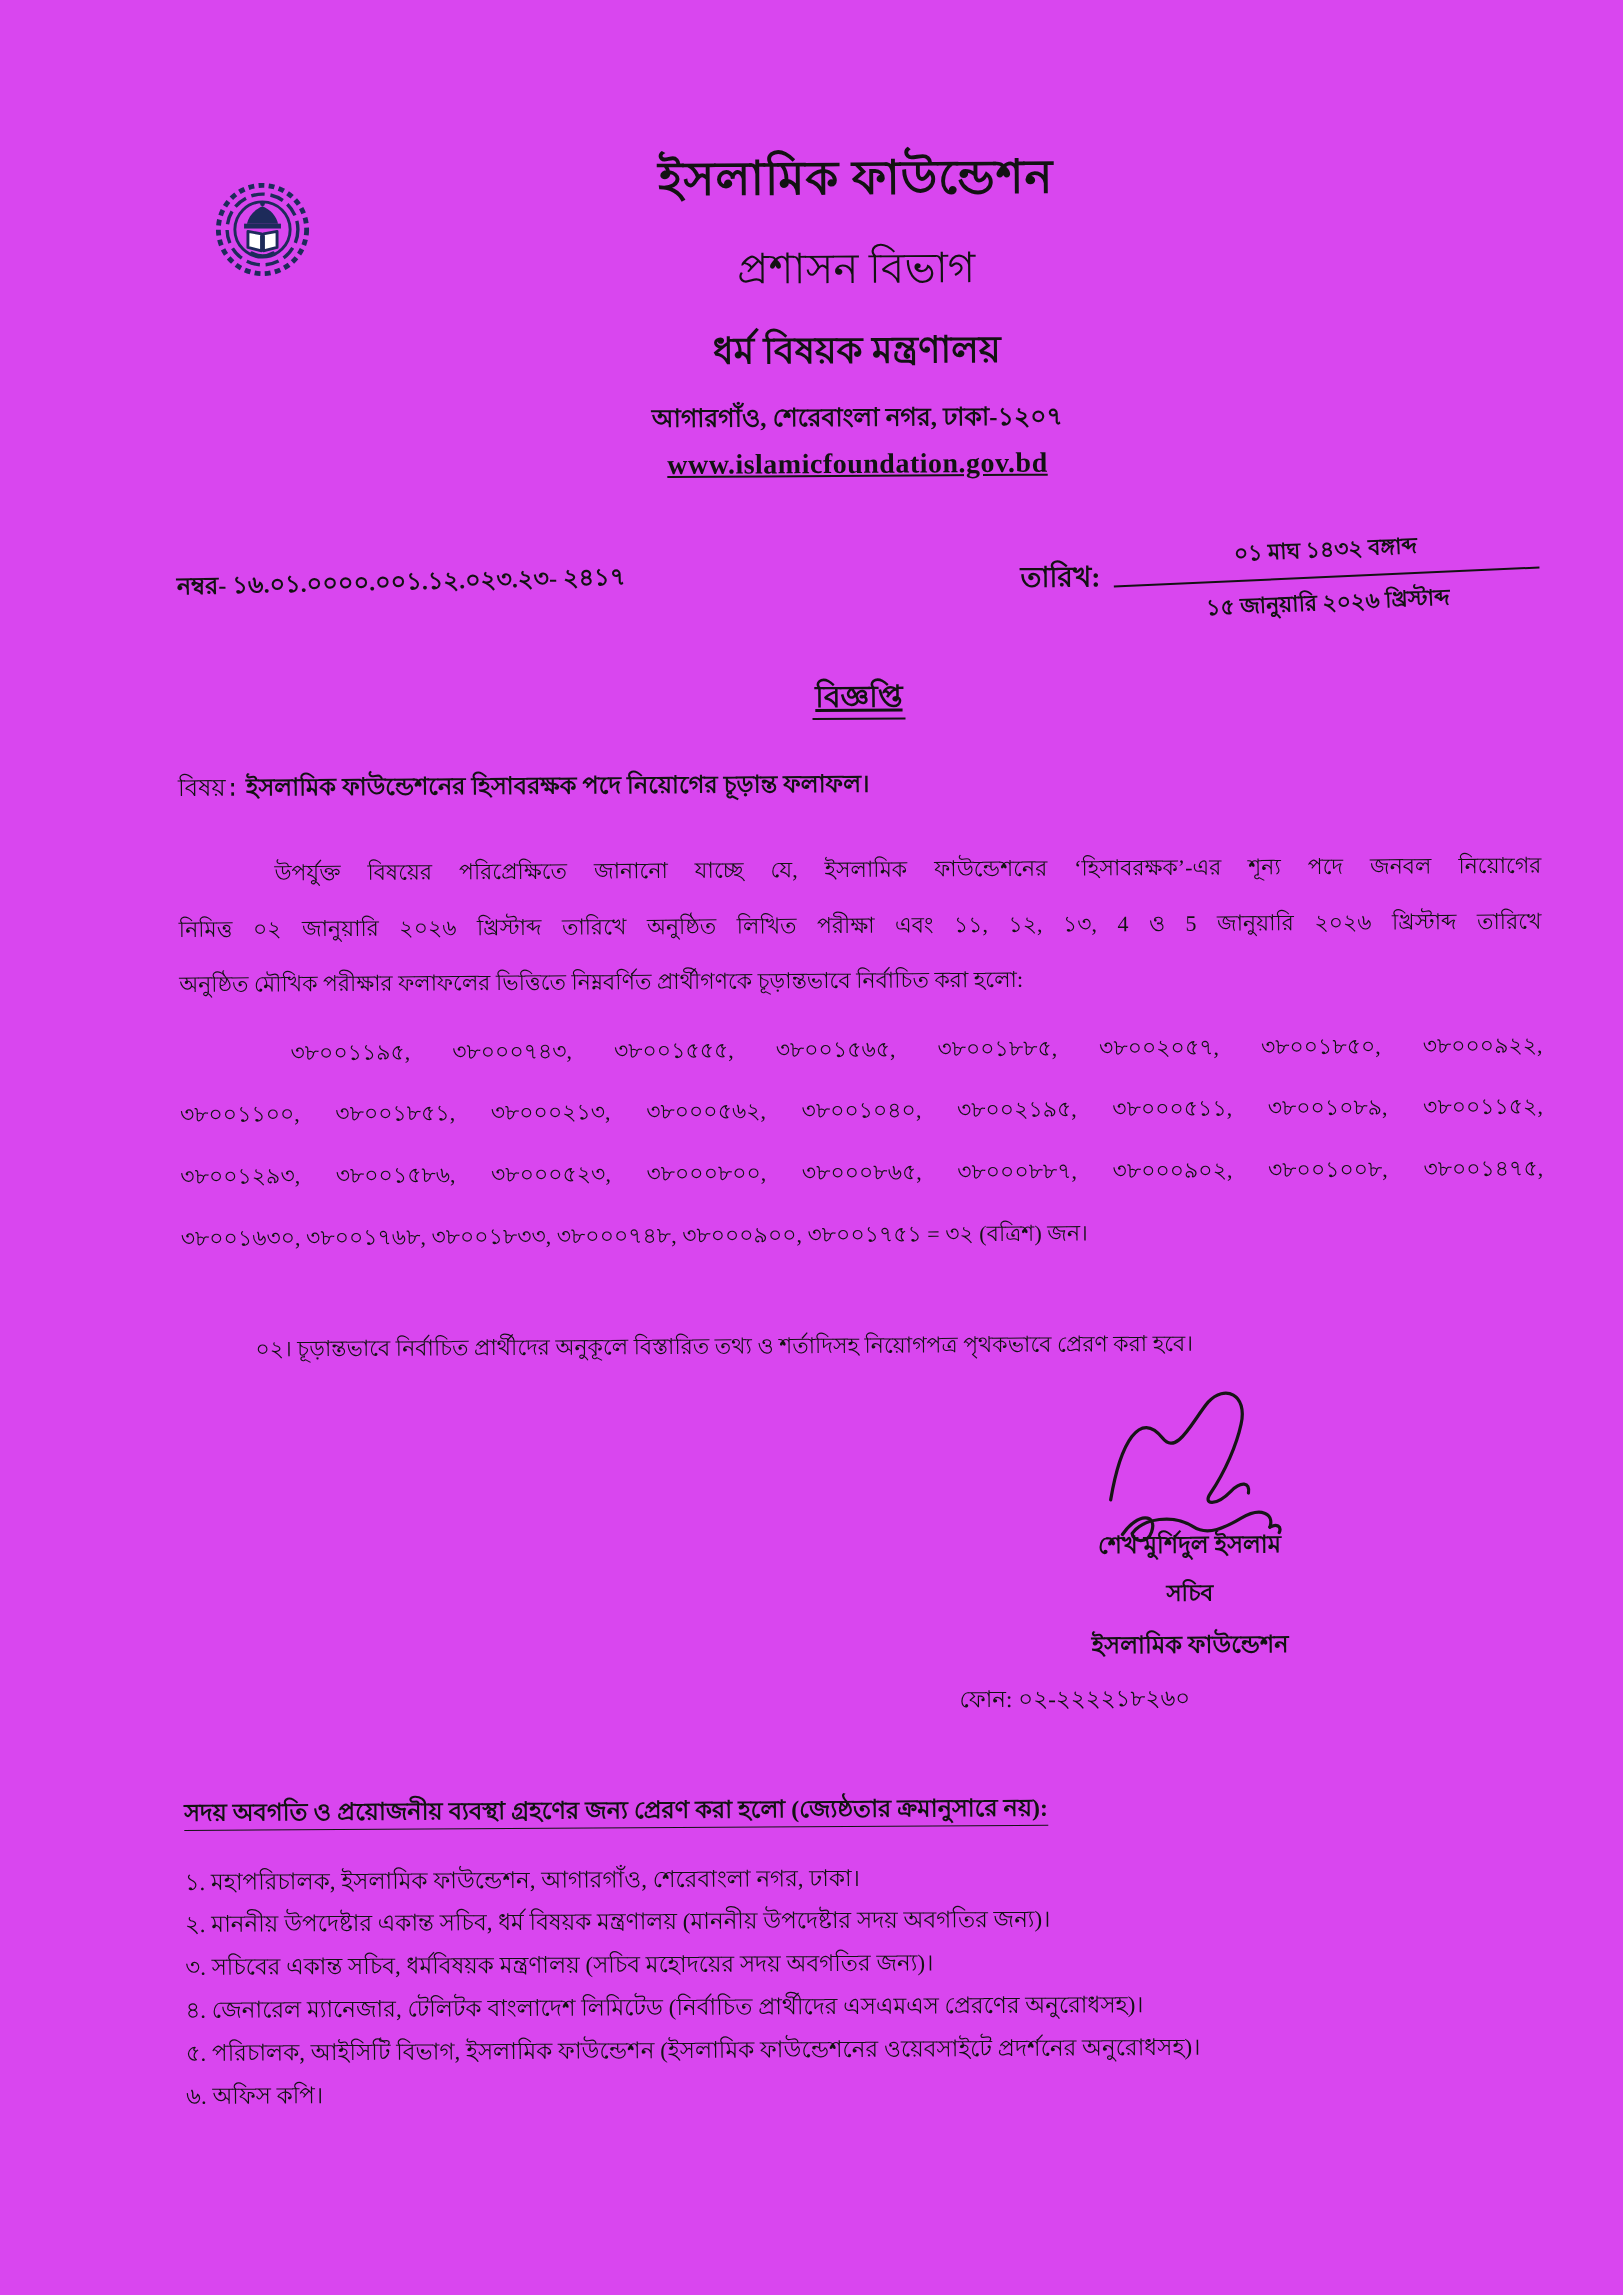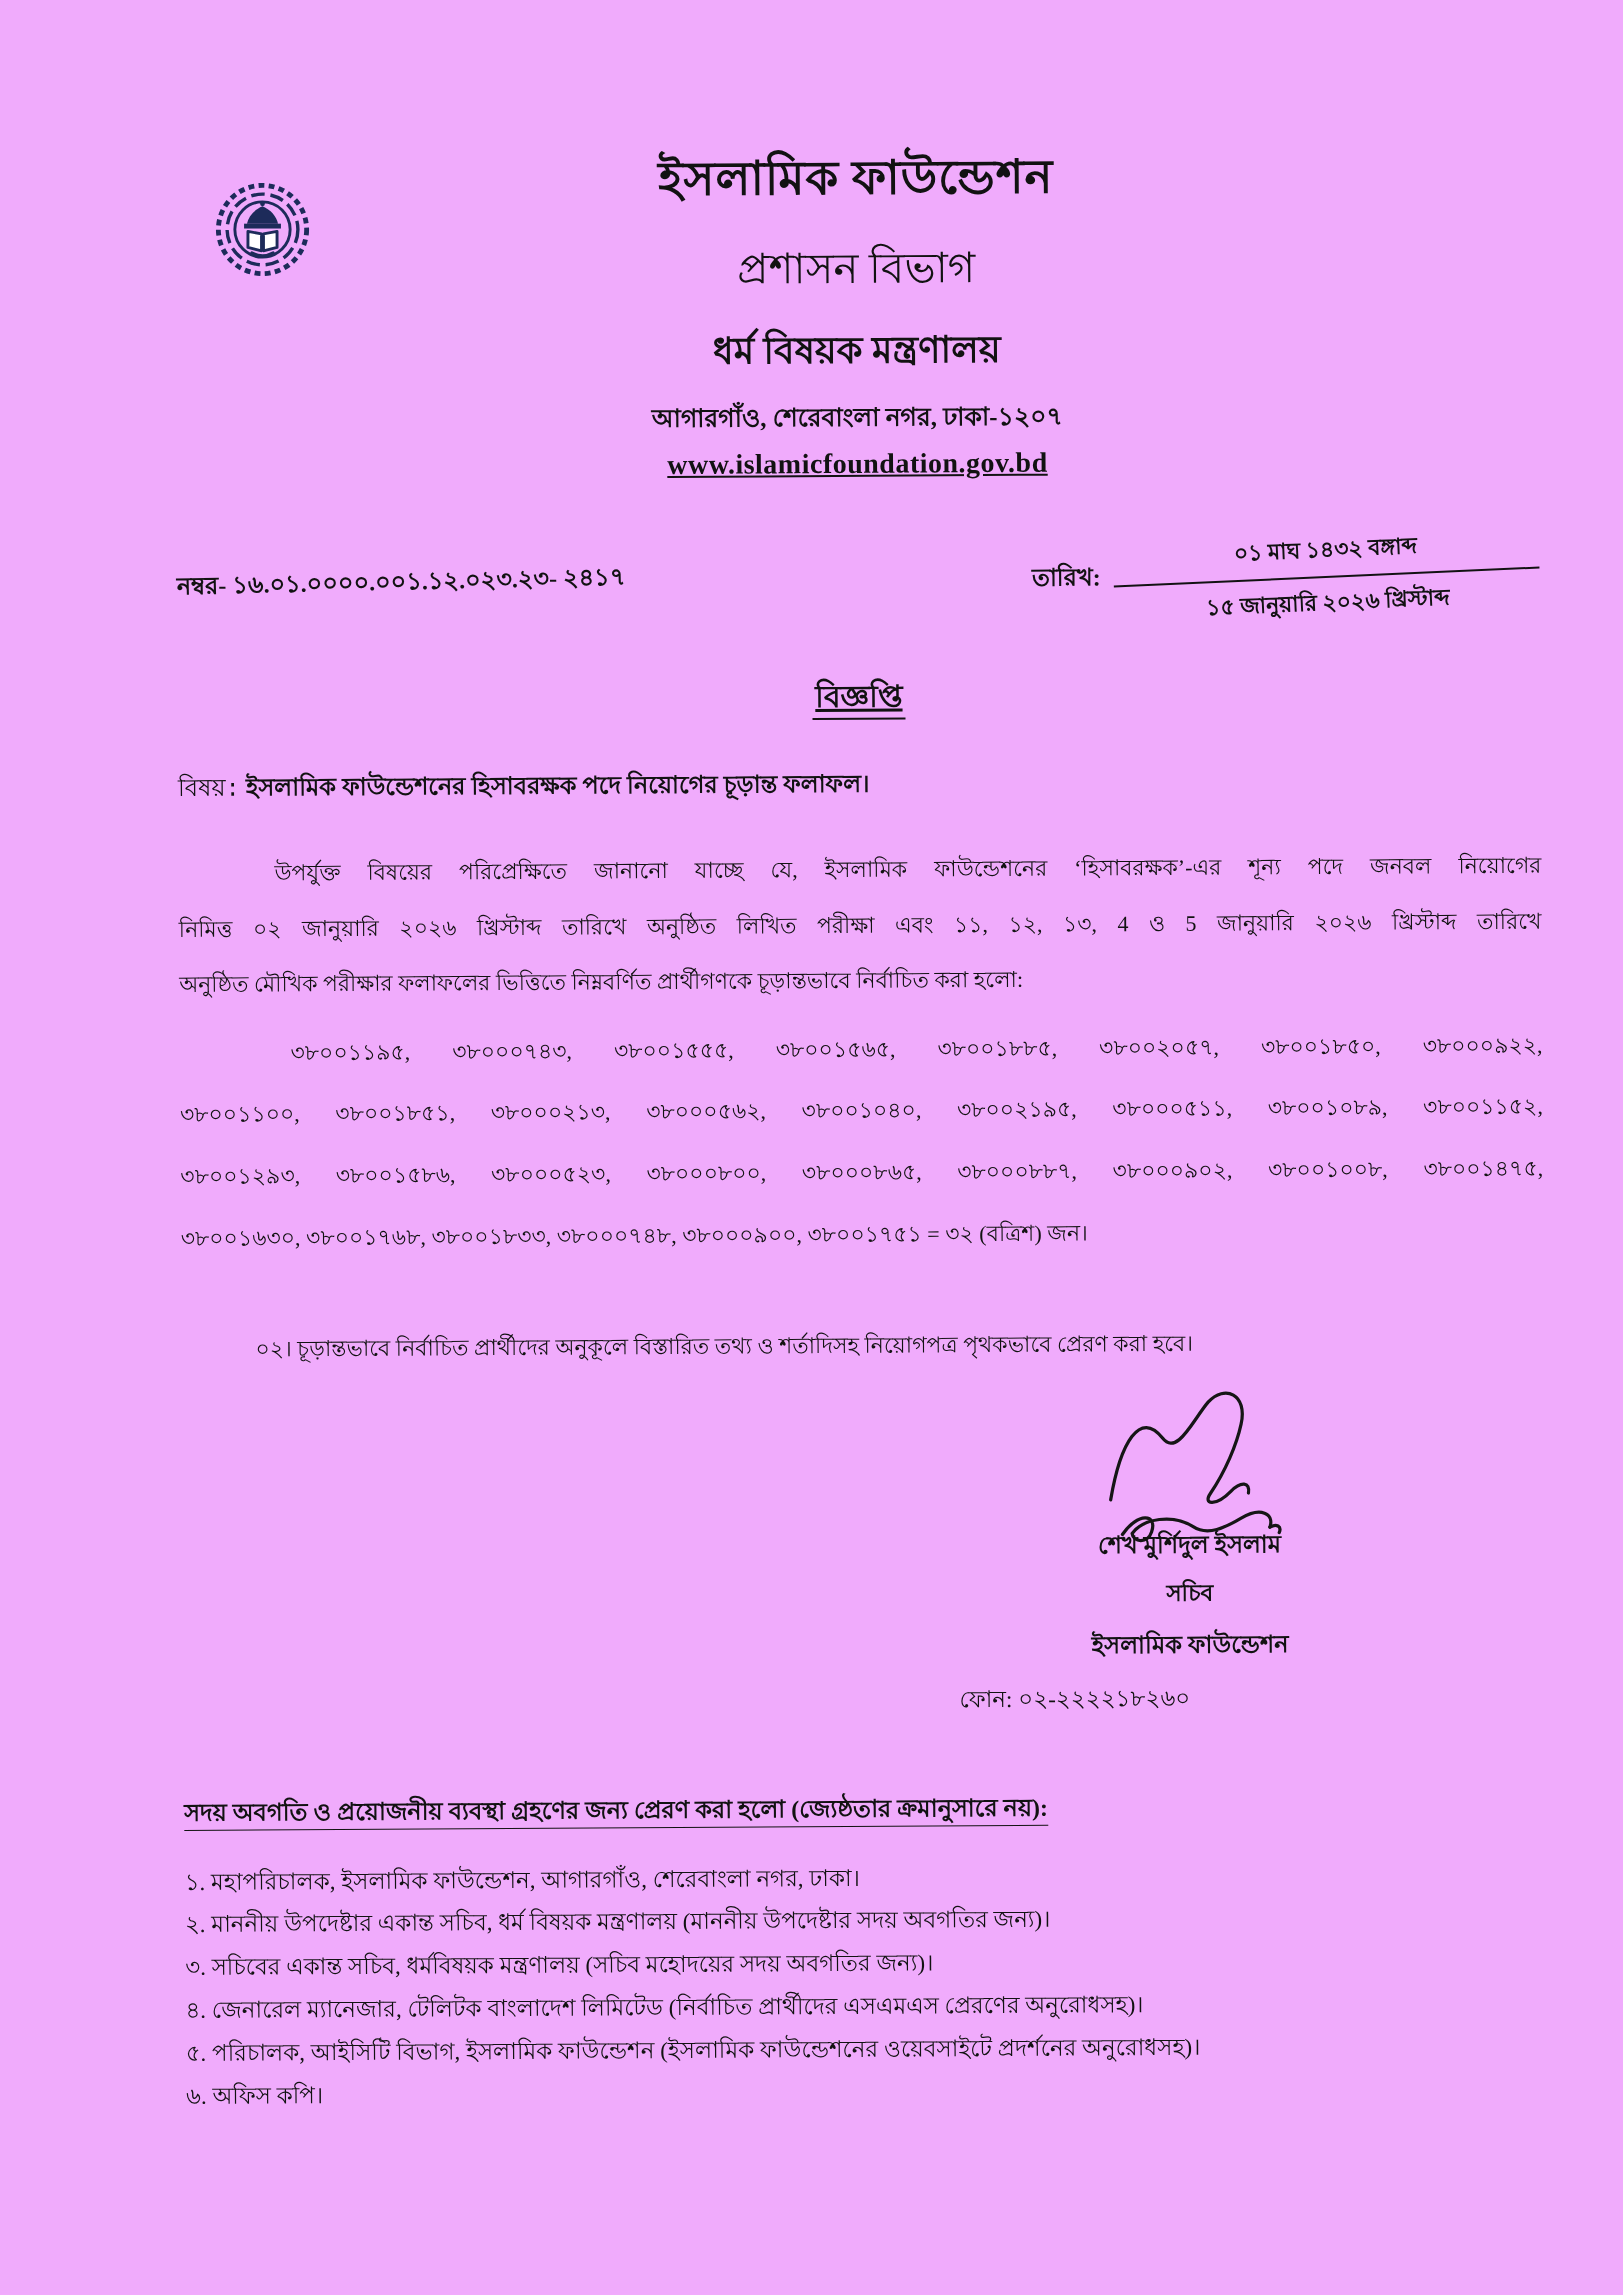--- a/index.html
+++ b/index.html
@@ -1,21 +1,21 @@
 <!DOCTYPE html>
 <html lang="bn" style="font-size:7.4px"><head>
 <meta charset="utf-8">
 <title>বিজ্ঞপ্তি</title>
 <style>
   html,body{margin:0;padding:0;background:#ffffff;}
   .page{
     position:relative;
     width:1623px;
     height:2295px;
-    background:#f0abfc;
+    background:#d946ef;
     color:#121212;
     font-family:"Liberation Serif","DejaVu Serif",serif;
     overflow:hidden;
   }
   .content{
     position:absolute;
     left:174px; right:86px; top:146px;
     transform:rotate(-0.35deg);
     transform-origin:top left;
   }
@@ -34,21 +34,21 @@
   .org-url{font-size:28px;font-weight:bold;margin-top:7.4px;text-decoration:underline;letter-spacing:0.5px;}
   
   .ref-row{
     margin-top:55px;
     display:flex;
     justify-content:space-between;
     align-items:center;
   }
   .ref-no{font-size:24px;font-weight:bold;transform:rotate(-0.9deg);white-space:nowrap;}
   .date-block{display:flex;align-items:center;gap:13px;}
-  .date-label{font-size:24px;font-weight:bold;}
+  .date-label{font-size:28px;font-weight:bold;}
   .date-stack{width:426px;text-align:center;transform:rotate(-2.2deg);}
   .date-top{font-size:22px;font-weight:bold;padding-bottom:6.5px;}
   .date-bottom{font-size:22px;font-weight:bold;border-top:2.3px solid #121212;padding-top:7.4px;}
   
   .notice-title{text-align:center;margin-top:48px;}
   .notice-title span{
     font-size:30px;font-weight:bold;
     border-bottom:2.3px solid #121212;
     padding:0 2.8px 4.6px 2.8px;
     text-decoration:underline;

